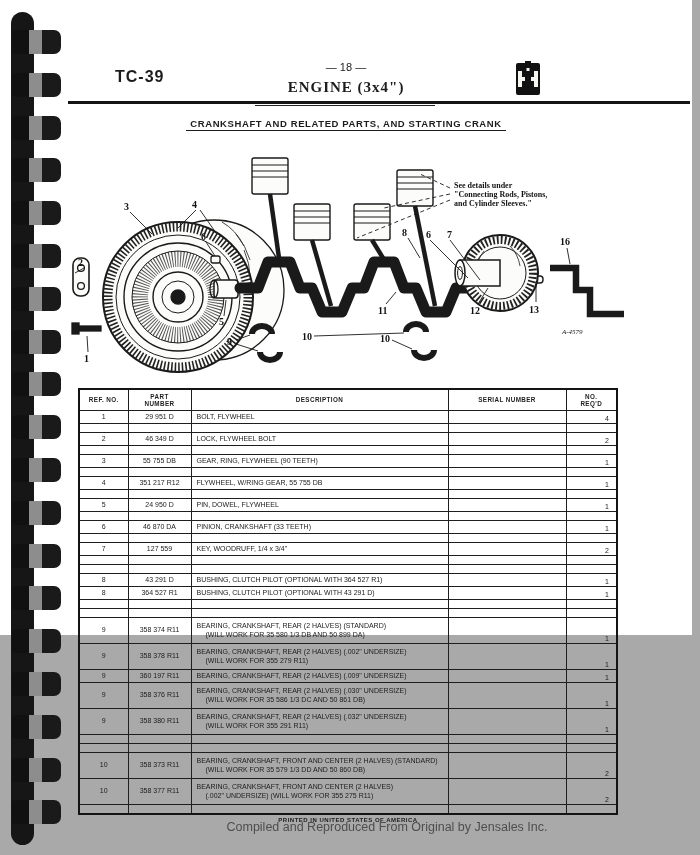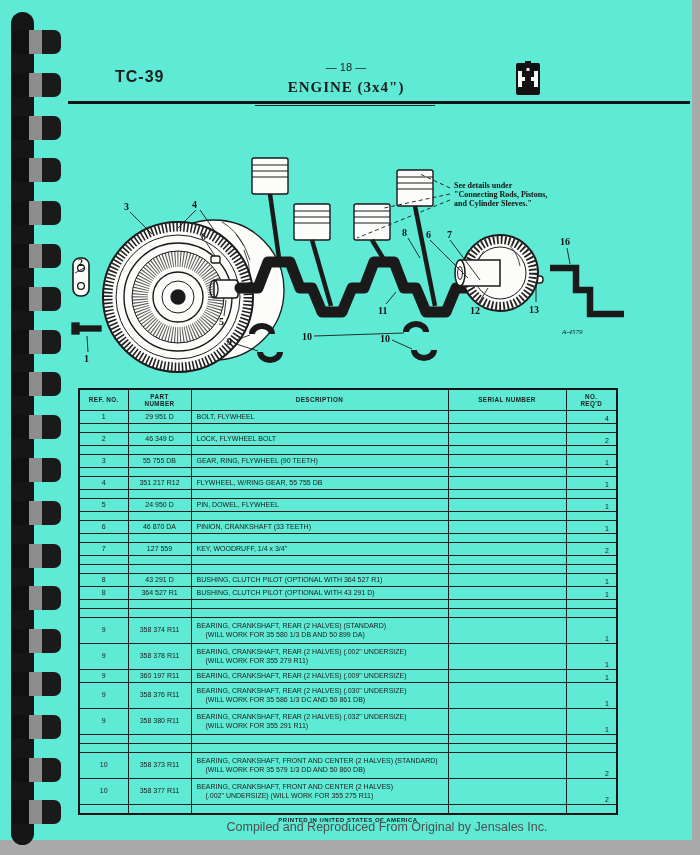--- a/index.html
+++ b/index.html
@@ -1,18 +1,18 @@
 <!DOCTYPE html>
 <html><head>
 <meta charset="utf-8">
 <style>
   html,body{margin:0;padding:0;}
   body{width:700px;height:855px;background:#a9a9a9;position:relative;overflow:hidden;
        font-family:"Liberation Sans",sans-serif;color:#1c1c1c;}
-  .page{position:absolute;left:0;top:0;width:692px;height:840px;background:#5eead4;}
+  .page{position:absolute;left:0;top:0;width:692px;height:635px;background:#ffffff;}
   
   .binding{position:absolute;left:0;top:0;width:70px;height:855px;}
   .spine{position:absolute;left:11px;top:12px;bottom:10px;width:23px;background:#161616;border-radius:12px;}
   .tooth{position:absolute;left:12px;width:49px;height:24px;border-radius:4px 7px 7px 4px;
          background:linear-gradient(90deg,#111 0 34%,#8d8d8d 34% 62%,#1a1a1a 62% 100%);}
   
   .doc-code{position:absolute;left:115px;top:68px;font-size:16px;font-weight:bold;letter-spacing:1px;}
   .page-num{position:absolute;left:0;width:692px;top:61px;text-align:center;font-size:11px;font-family:Liberation Sans, sans-serif;}
   .engine-title{position:absolute;left:0;width:692px;top:79px;text-align:center;font-size:15px;font-weight:bold;
                 font-family:"Liberation Serif",serif;letter-spacing:1px;}
@@ -59,20 +59,23 @@
     <rect x="2" y="10" width="4" height="16" fill="#f5f5f2"></rect>
     <rect x="18" y="10" width="4" height="16" fill="#f5f5f2"></rect>
     <rect x="2" y="16" width="20" height="4" fill="#f5f5f2"></rect>
     <rect x="9" y="6" width="6" height="24" fill="#111"></rect>
     <rect x="10.5" y="7" width="3" height="3" fill="#f5f5f2"></rect>
   </svg>
 
   <div class="rule-heavy"></div>
   <div class="rule-thin"></div>
 
+  <div class="subtitle-wrap">
+    <span class="subtitle">CRANKSHAFT AND RELATED PARTS, AND STARTING CRANK</span>
+  </div>
 
   <svg class="diagram" width="628" height="236" viewBox="0 0 628 236">
     <g stroke="#1a1a1a" fill="none" stroke-width="1.3">
 
       <circle cx="150" cy="144" r="70" fill="#fcfcfa"></circle>
       <path d="M158,76 q14,8 22,24 M172,88 q10,12 14,26 M180,104 q6,14 6,26 M182,168 q-4,16 -14,28 M170,188 q-8,10 -16,16" stroke-width="0.8"></path>
 
       <circle cx="114" cy="151" r="75" fill="#fcfcfa" stroke-width="2"></circle>
       <circle cx="114" cy="151" r="70" stroke-width="9" stroke-dasharray="1.6 2" stroke="#222"></circle>
       <circle cx="114" cy="151" r="62" stroke-width="1"></circle>

